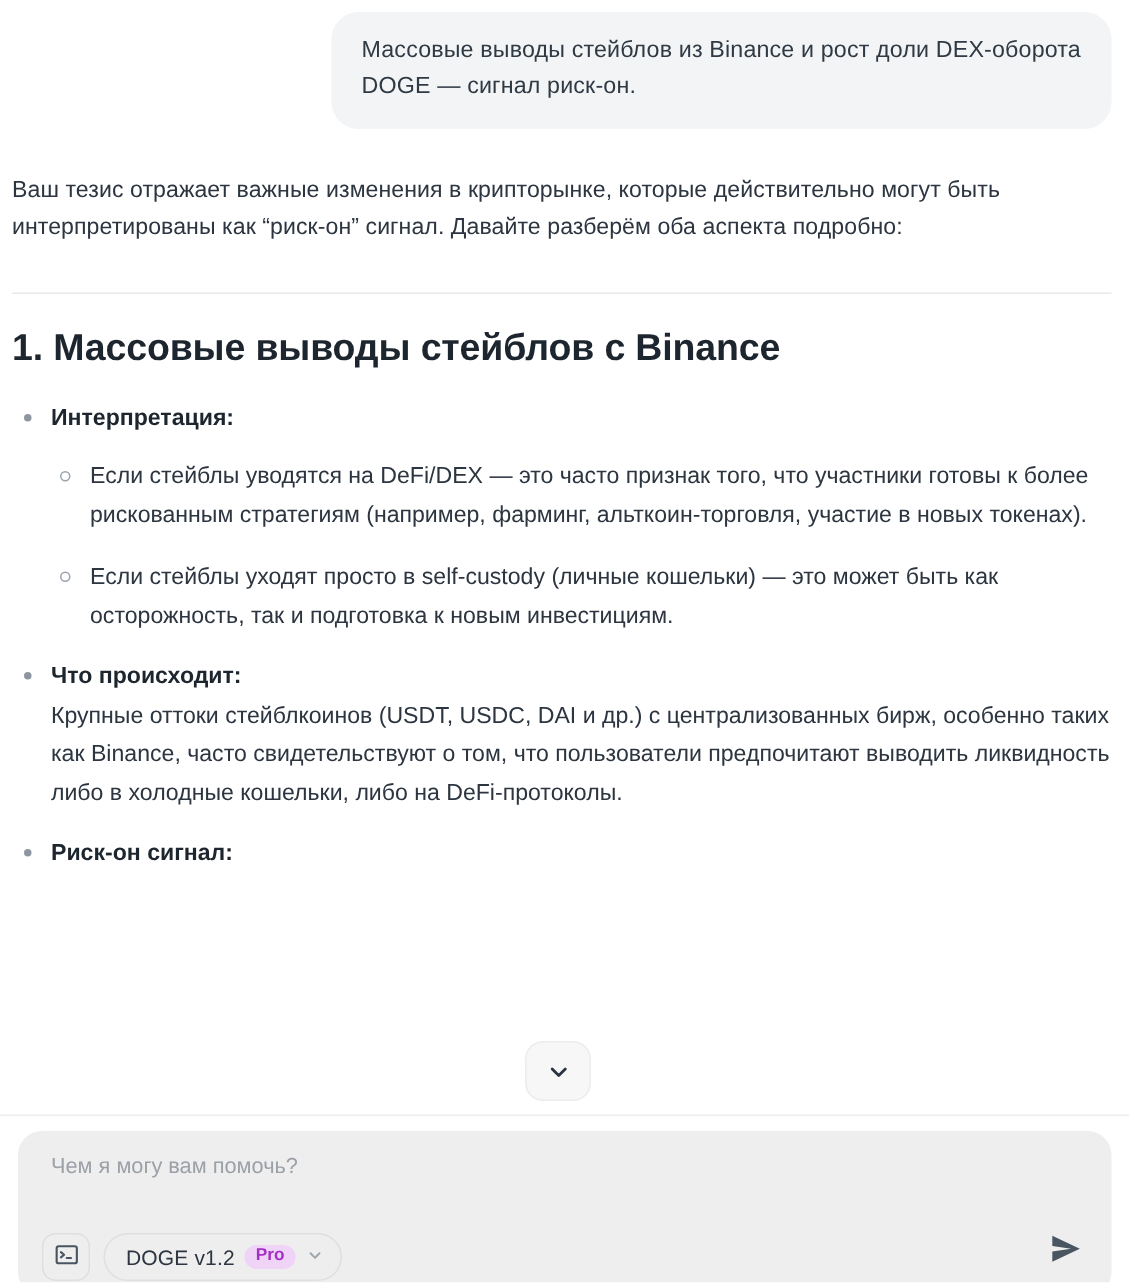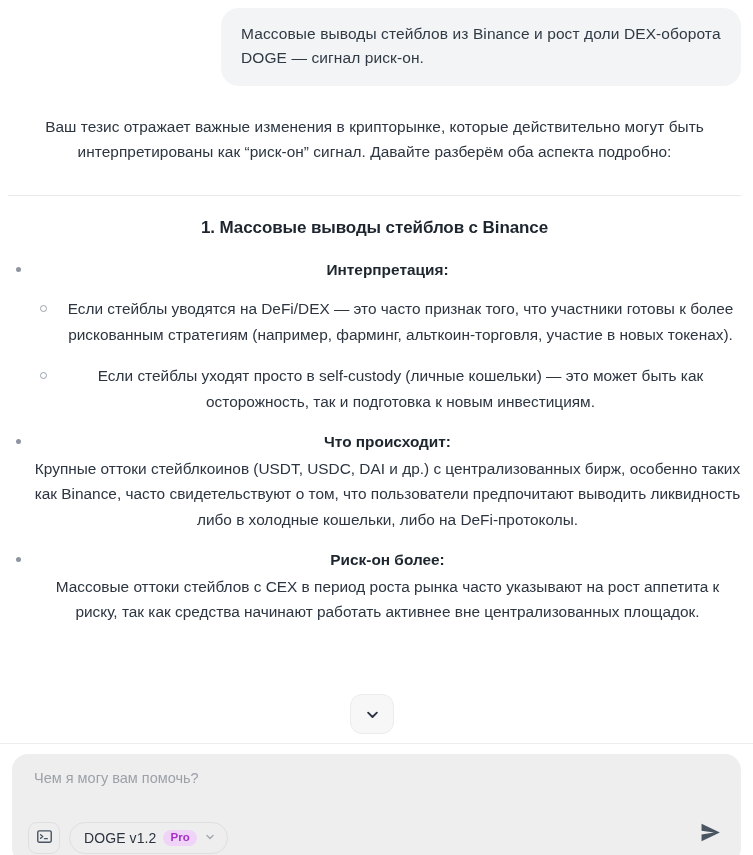--- a/index.html
+++ b/index.html
@@ -45,38 +45,37 @@
     padding: 14px 20px 16px 20px;
     font-size: 15.5px;
     line-height: 1.55;
     letter-spacing: .1px;
   }
 
   
   .assistant {
     padding: 28px 12px 0 8px;
     color: #2c3540;
-    text-align: center;
   }
   .para {
     font-size: 15.4px;
     line-height: 1.65;
     color: #2c3540;
     margin: 0;
     letter-spacing: .05px;
   }
 
   .divider {
     height: 1px;
     background: #e8e9ea;
     margin: 30px 0 22px 0;
   }
 
   h2.section-title {
-    font-size: 17px;
+    font-size: 25px;
     font-weight: bold;
     color: #1d252e;
     margin: 14px 0 20px 0;
     letter-spacing: -.1px;
   }
 
   
   ul.lvl1 {
     list-style: none;
     margin: 0;
@@ -269,22 +268,21 @@
             <li>Если стейблы уходят просто в self-custody (личные кошельки) — это может быть как осторожность, так и подготовка к новым инвестициям.</li>
           </ul>
         </li>
 
         <li>
           <span class="item-label">Что происходит:</span>
           <span class="item-body">Крупные оттоки стейблкоинов (USDT, USDC, DAI и др.) с централизованных бирж, особенно таких как Binance, часто свидетельствуют о том, что пользователи предпочитают выводить ликвидность либо в холодные кошельки, либо на DeFi-протоколы.</span>
         </li>
 
         <li>
-          <span class="item-label">Риск-он более:</span>
-          <span class="item-body">Массовые оттоки стейблов с CEX в период роста рынка часто указывают на рост аппетита к риску, так как средства начинают работать активнее вне централизованных площадок.</span>
+          <span class="item-label">Риск-он сигнал:</span>
         </li>
 
       </ul>
     </div>
   </div>
 
   <div class="scroll-bottom-btn">
     <span>
       <svg width="15" height="15" viewBox="0 0 24 24" fill="none" stroke="#2b3440" stroke-width="3" stroke-linecap="round" stroke-linejoin="round">
         <polyline points="5 9 12 16 19 9"></polyline>

